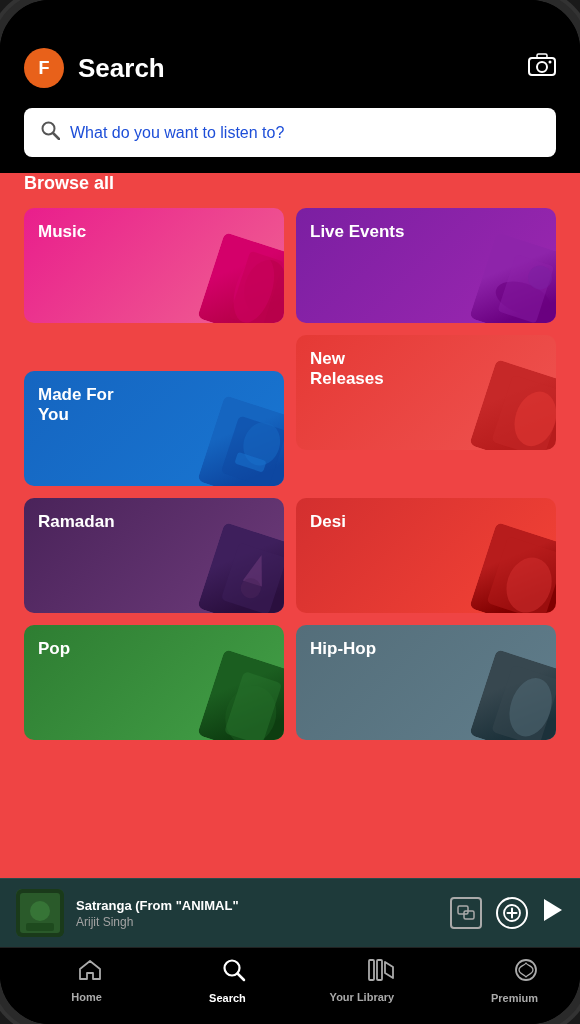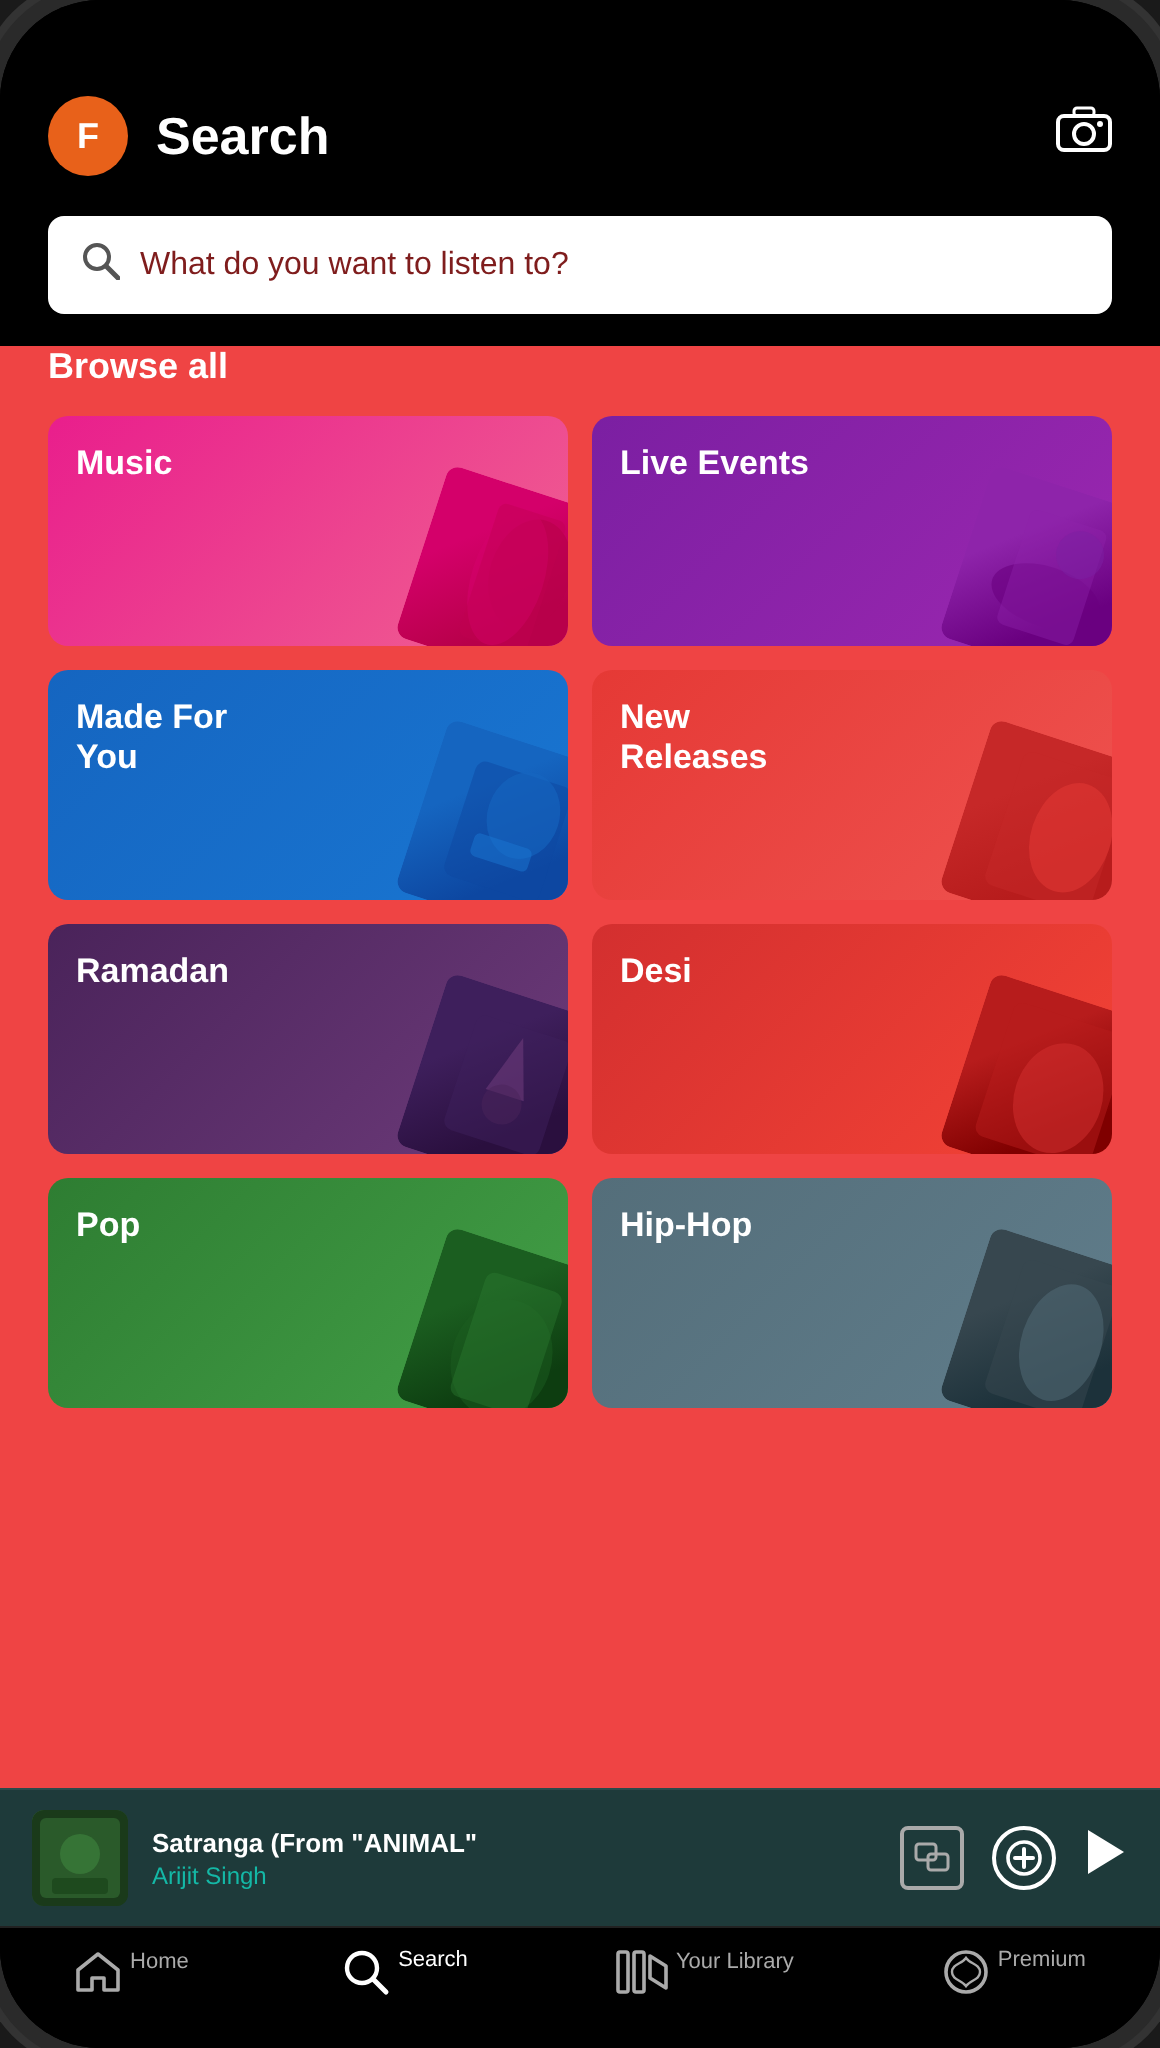--- a/index.html
+++ b/index.html
@@ -79,21 +79,21 @@
       align-items: center;
       padding: 12px 16px;
       gap: 10px;
       cursor: text;
     }
     .search-icon-inner {
       color: #555;
       font-size: 18px;
     }
     .search-placeholder {
-      color: #7f1d1d;
+      color: #1d4ed8;
       font-size: 16px;
     }
     .browse-section {
       flex: 1;
       overflow-y: auto;
       background: #ef4444;
       padding: 0 24px;
     }
     .browse-section::-webkit-scrollbar { display: none; }
     .browse-label {
@@ -123,21 +123,21 @@
       font-size: 17px;
       font-weight: 700;
       z-index: 2;
       line-height: 1.2;
     }
     
     .card-music { background: linear-gradient(135deg, #e91e8c, #f06292); }
     
     .card-live { background: linear-gradient(135deg, #7b1fa2, #9c27b0); }
     
-    .card-made { background: linear-gradient(135deg, #1565c0, #1976d2); }
+    .card-made { background: linear-gradient(135deg, #1565c0, #1976d2); margin-top: 36px; }
     
     .card-new { background: linear-gradient(135deg, #e53935, #ef5350); }
     
     .card-ramadan { background: linear-gradient(135deg, #4a235a, #6d3b7a); }
     
     .card-desi { background: linear-gradient(135deg, #d32f2f, #f44336); }
     
     .card-pop { background: linear-gradient(135deg, #2e7d32, #43a047); text-align: center; }
     
     .card-hiphop { background: linear-gradient(135deg, #546e7a, #607d8b); }
@@ -189,21 +189,21 @@
     }
     .np-title {
       color: white;
       font-size: 13px;
       font-weight: 600;
       white-space: nowrap;
       overflow: hidden;
       text-overflow: ellipsis;
     }
     .np-artist {
-      color: #14b8a6;
+      color: #a3a3a3;
       font-size: 12px;
       margin-top: 2px;
     }
     .np-controls {
       display: flex;
       align-items: center;
       gap: 14px;
     }
     .np-play {
       color: white;
@@ -239,25 +239,26 @@
       background: #000;
       display: flex;
       justify-content: space-around;
       align-items: center;
       padding: 10px 0 20px;
       border-top: 1px solid #222;
       flex-shrink: 0;
     }
     .nav-item {
       display: flex;
-      flex-direction: row;
-      align-items: flex-start;
+      flex-direction: column;
+      align-items: flex-end;
       gap: 4px;
       cursor: pointer;
       min-width: 60px;
+      font-weight: bold;
     }
     .nav-icon {
       font-size: 22px;
       color: #aaa;
     }
     .nav-icon.active { color: white; }
     .nav-label {
       font-size: 11px;
       color: #aaa;
     }

